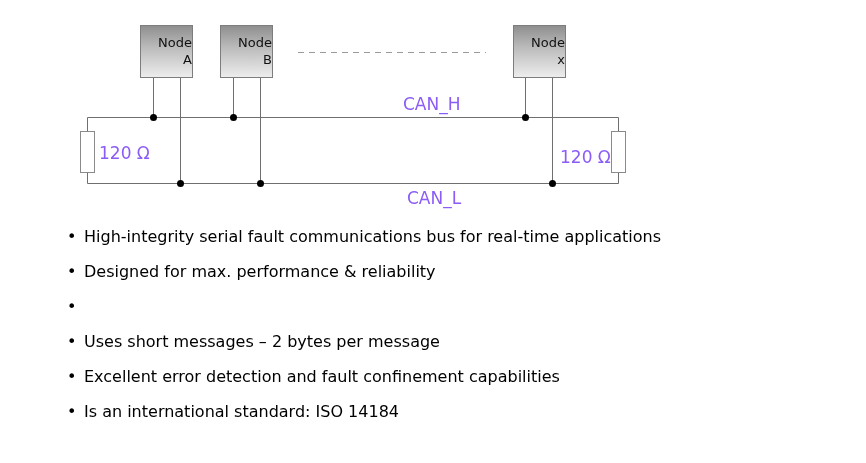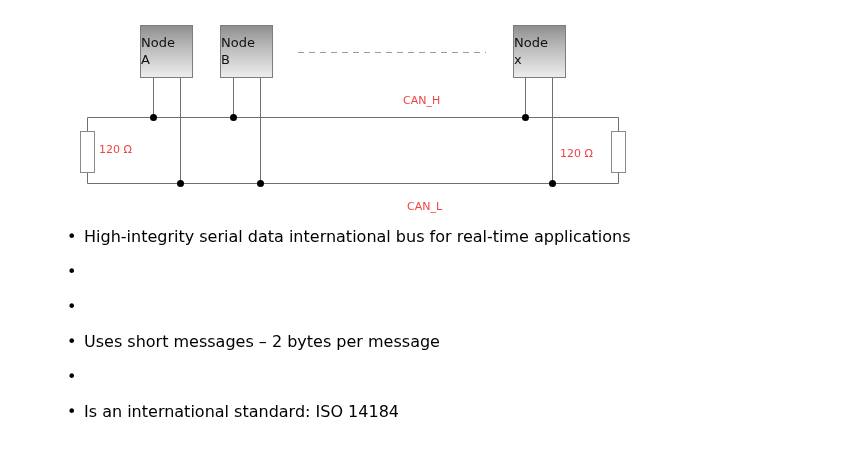--- a/index.html
+++ b/index.html
@@ -26,38 +26,38 @@
     left: 0; top: 0;
   }
   .node-box {
     position: absolute;
     top: 25px;
     width: 53px;
     height: 53px;
     box-sizing: border-box;
     border: 1px solid #7d7d7d;
     background: linear-gradient(to bottom, #8f8f8f 0%, #b9b9b9 40%, #ededed 100%);
-    text-align: left;
+    text-align: right;
     font-size: 13px;
     line-height: 17px;
     color: #111111;
     padding-top: 8px;
   }
   .node-a { left: 140px; }
   .node-b { left: 220px; }
   .node-x { left: 513px; }
   .node-box span { display: block; }
   .diagram-label {
     position: absolute;
-    font-size: 11px;
-    color: #ef4444;
+    font-size: 17px;
+    color: #8b5cf6;
     white-space: nowrap;
   }
   .lbl-can-h { left: 403px; top: 94px; }
-  .lbl-can-l { left: 407px; top: 200px; }
+  .lbl-can-l { left: 407px; top: 188px; }
   .lbl-term-left  { left: 99px;  top: 143px; }
   .lbl-term-right { left: 560px; top: 147px; }
   
   .feature-list {
     position: absolute;
     left: 64px;
     top: 226px;
     width: 640px;
     list-style: none;
     margin: 0;
@@ -130,34 +130,36 @@
 
     <div class="diagram-label lbl-can-h">CAN_H</div>
     <div class="diagram-label lbl-can-l">CAN_L</div>
     <div class="diagram-label lbl-term-left">120 Ω</div>
     <div class="diagram-label lbl-term-right">120 Ω</div>
   </div>
 
   <ul class="feature-list">
     <li>
       <span class="marker">•</span>
-      <span class="txt">High-integrity serial data international bus for real-time applications</span>
+      <span class="txt">High-integrity serial fault communications bus for real-time applications</span>
     </li>
     <li>
       <span class="marker">•</span>
+      <span class="txt">Designed for max. performance &amp; reliability</span>
     </li>
     <li>
       <span class="marker">•</span>
     </li>
     <li>
       <span class="marker">•</span>
       <span class="txt">Uses short messages – 2 bytes per message</span>
     </li>
     <li>
       <span class="marker">•</span>
+      <span class="txt">Excellent error detection and fault confinement capabilities</span>
     </li>
     <li>
       <span class="marker">•</span>
       <span class="txt">Is an international standard: ISO 14184</span>
     </li>
   </ul>
 
 </div>
 
 </body></html>

